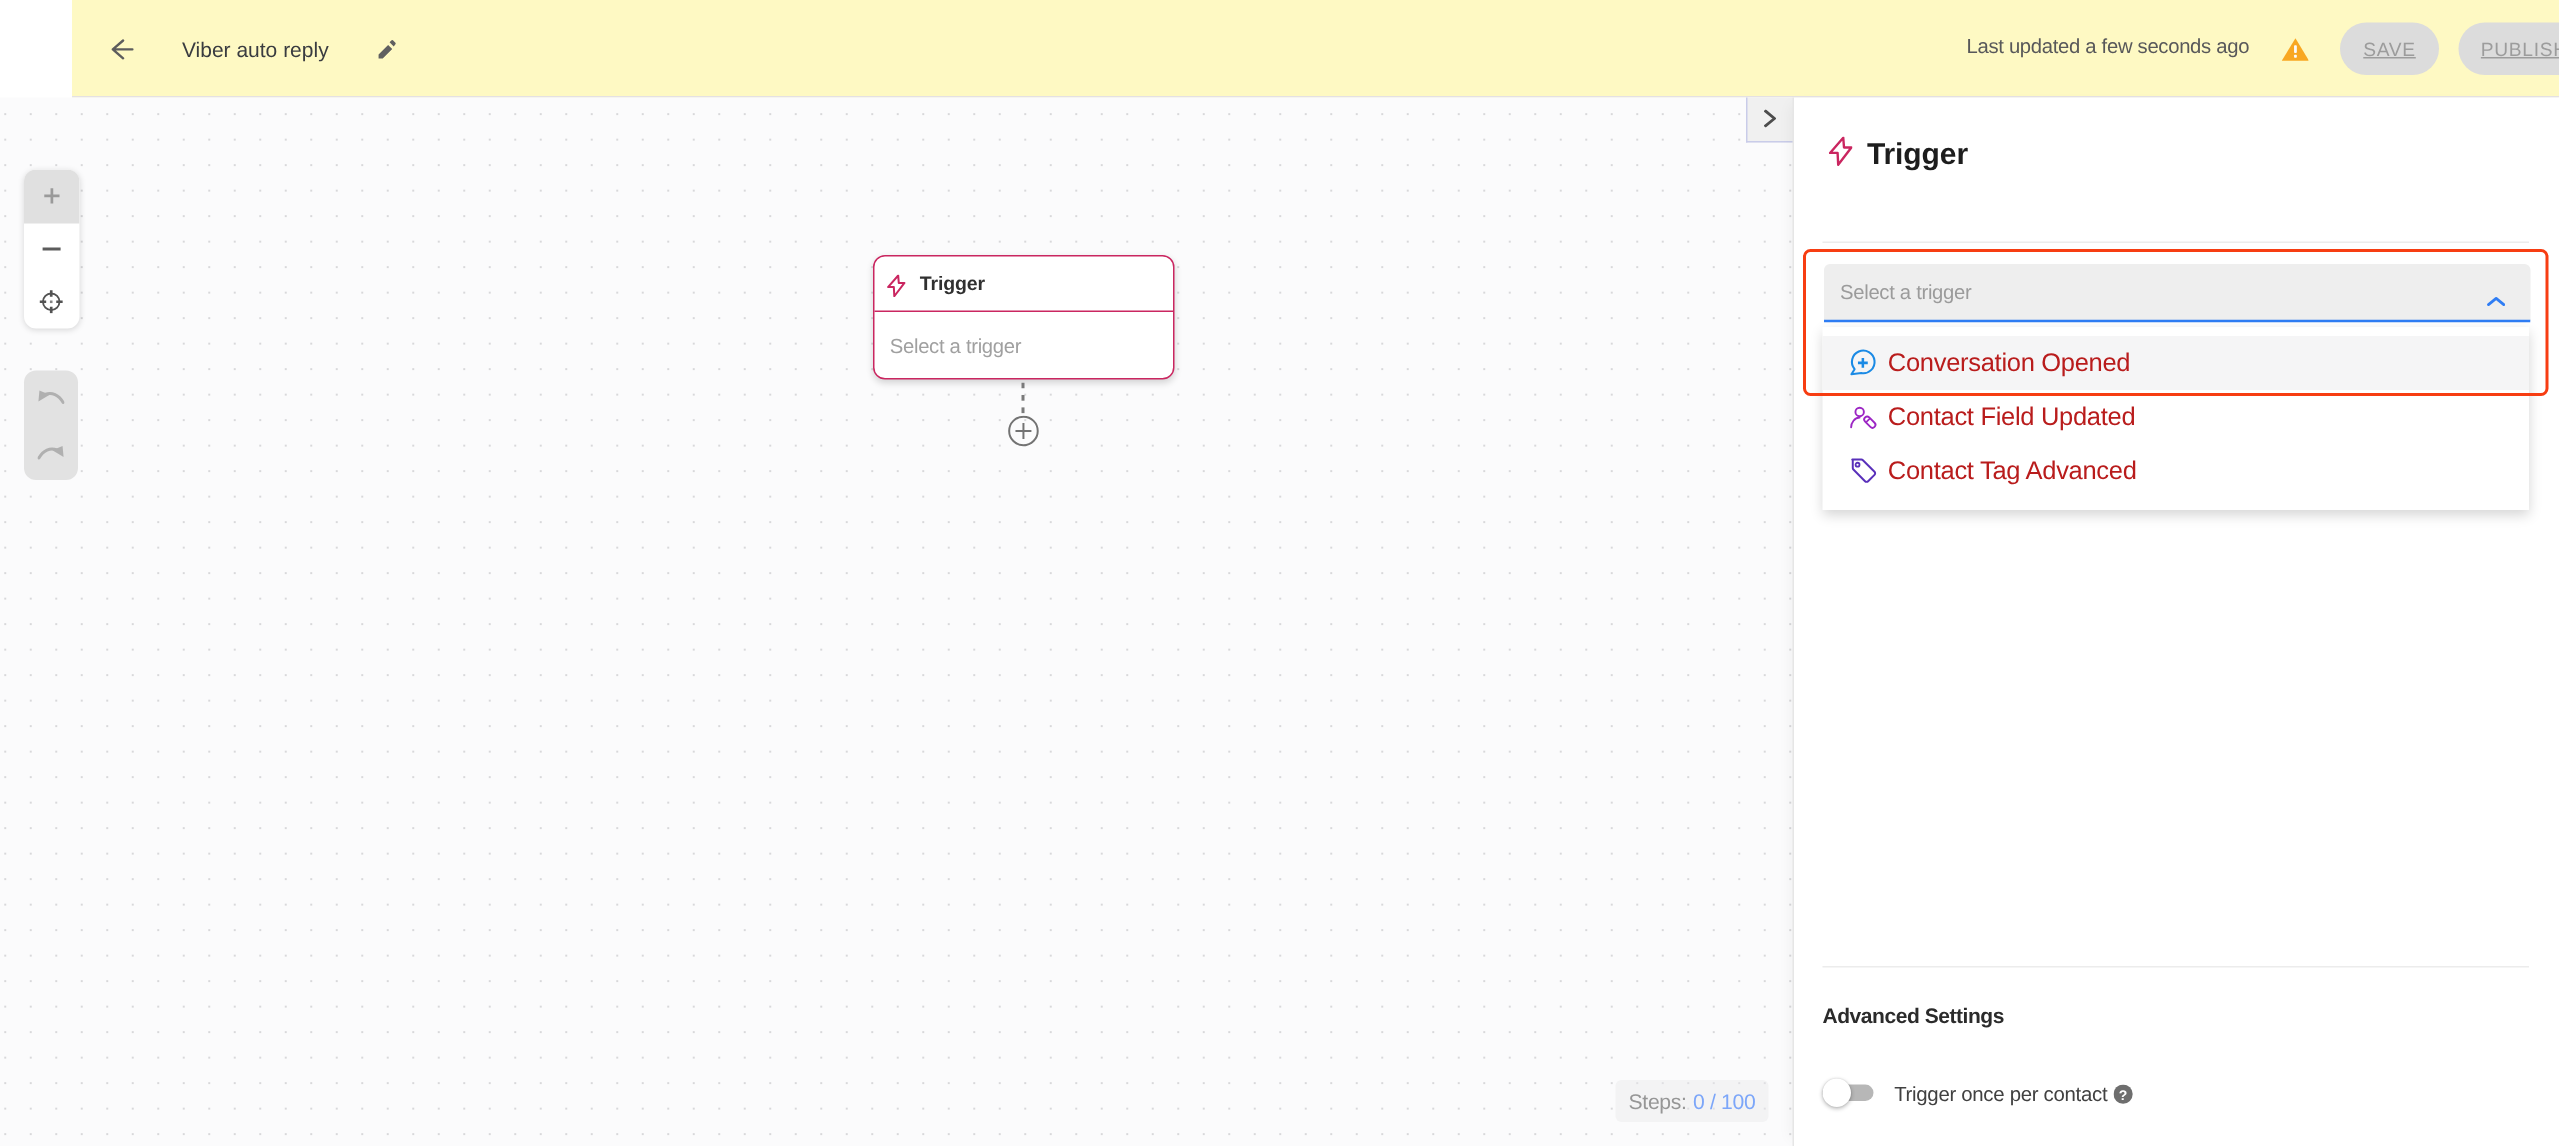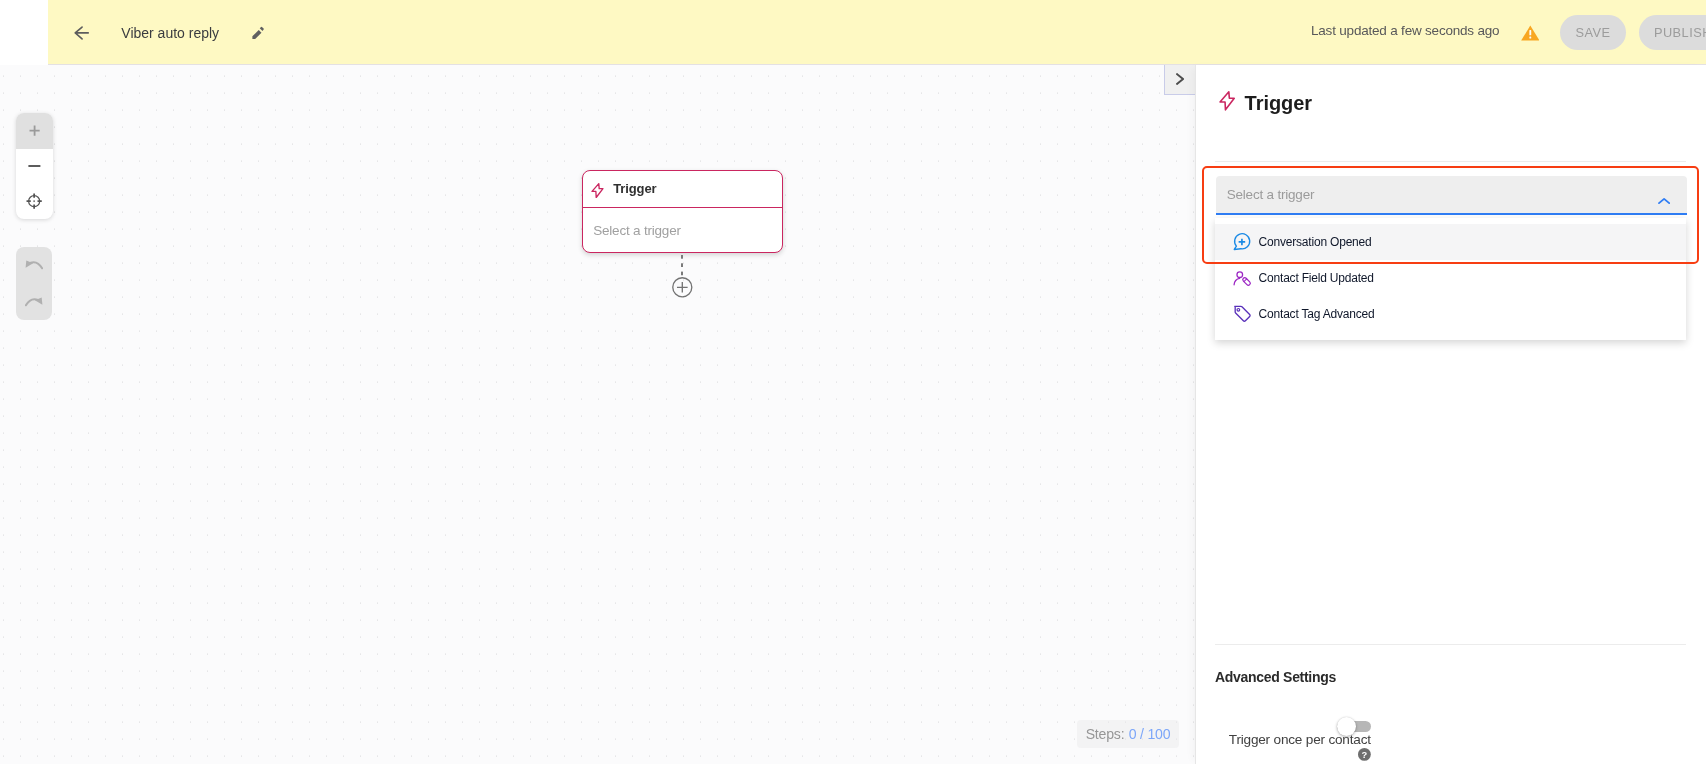--- a/index.html
+++ b/index.html
@@ -22,21 +22,21 @@
     display:flex; align-items:center; justify-content:center; border-radius:50%; cursor:pointer; }
   .wf-title { position:absolute; left:73.3px; top:25.3px; font-size:14px; font-weight:500; color:#3a3c40; letter-spacing:0px;}
   .edit-btn { position:absolute; left:203.0px; top:26.2px; width:14.6px; height:14.6px;
     display:flex; align-items:center; justify-content:center; cursor:pointer;}
   .last-upd { position:absolute; left:1263px; top:23.4px; font-size:13.5px; color:#58585a; letter-spacing:-0.2px; white-space:nowrap;}
   .warn-ic { position:absolute; left:1472.8px; top:24.8px; width:18.6px; height:16.1px; }
   .btn-pill {
     position:absolute; top:14.9px; height:35.6px; border-radius:18px;
     background:#dcdcdc; color:#9c9c9c; font-size:12.8px; font-weight:400;
     letter-spacing:0.45px; text-indent:0.45px; display:flex; align-items:center; justify-content:center;
-    border:none; font-family:inherit; cursor:default; padding:0;
+    border:none; font-family:inherit; cursor:default; padding:0;text-decoration:underline;
   }
   .btn-save { left:1512px; width:65.6px; }
   .btn-publish { left:1590.5px; width:88.3px; }
 
   
   .canvas {
     position:absolute; left:0; top:65px; width:1196px; height:699px;
     background-color:#fbfbfc;
     background-image: radial-gradient(#d8d8da 0.85px, transparent 0.9px);
     background-size:17px 17px; background-position:12px 2.6px;
@@ -94,28 +94,28 @@
     cursor:pointer; border-radius:4px 4px 0 0; position:absolute;
   }
   .select-box .ph { font-size:13.5px; letter-spacing:-0.2px; color:#9b9b9b; }
   .chev { position:absolute; right:16.9px; top:20.8px; }
   .dropdown {
     position:absolute; left:18.9px; top:152.5px; width:471.5px;
     background:#ffffff; box-shadow:0 3px 8px rgba(0,0,0,0.17); padding:6px 0 8px;
   }
   .opt { height:36px; display:flex; align-items:center; padding-left:16.5px; cursor:pointer;}
   .opt.sel { background:#f5f5f6;}
-  .opt span.lbl { font-size:12px; letter-spacing:-0.2px; color:#0f172a; margin-left:6.2px;}
+  .opt span.lbl { font-size:17px; letter-spacing:-0.2px; color:#b91c1c; margin-left:6.2px;}
   .highlight-box {
     position:absolute; left:1202px; top:166.1px; width:496.5px; height:97.5px;
     border:2.4px solid #f73d12; border-radius:5px; pointer-events:none;
   }
   .adv-rule { position:absolute; left:19px; top:579px; width:471px; height:1px; background:#ececec;}
   .adv-title { position:absolute; left:19.3px; top:604px; font-size:14px; font-weight:700; letter-spacing:-0.3px; color:#2b2b2b;}
-  .toggle-row { position:absolute; left:17px; top:656px; display:flex; align-items:flex-end;flex-direction:column;}
+  .toggle-row { position:absolute; left:17px; top:656px; display:flex; align-items:center;}
   .toggle { width:34px; height:10.5px; background:#b7b7b7; border-radius:6px; position:relative; cursor:pointer;}
   .toggle .knob { position:absolute; left:0px; top:-4.2px; width:19px; height:19px; border-radius:50%;
     background:#ffffff; box-shadow:0 1px 3px rgba(0,0,0,0.30), 0 0 1px rgba(0,0,0,0.15);}
   .toggle-lbl { font-size:13.6px; color:#414141; margin-left:13.8px; letter-spacing:-0.2px; position:relative; top:0.6px;}
   .help-ic { margin-left:4.2px; position:relative; top:1.4px; }
 </style>
 </head>
 <body>
 
 <div class="app">

